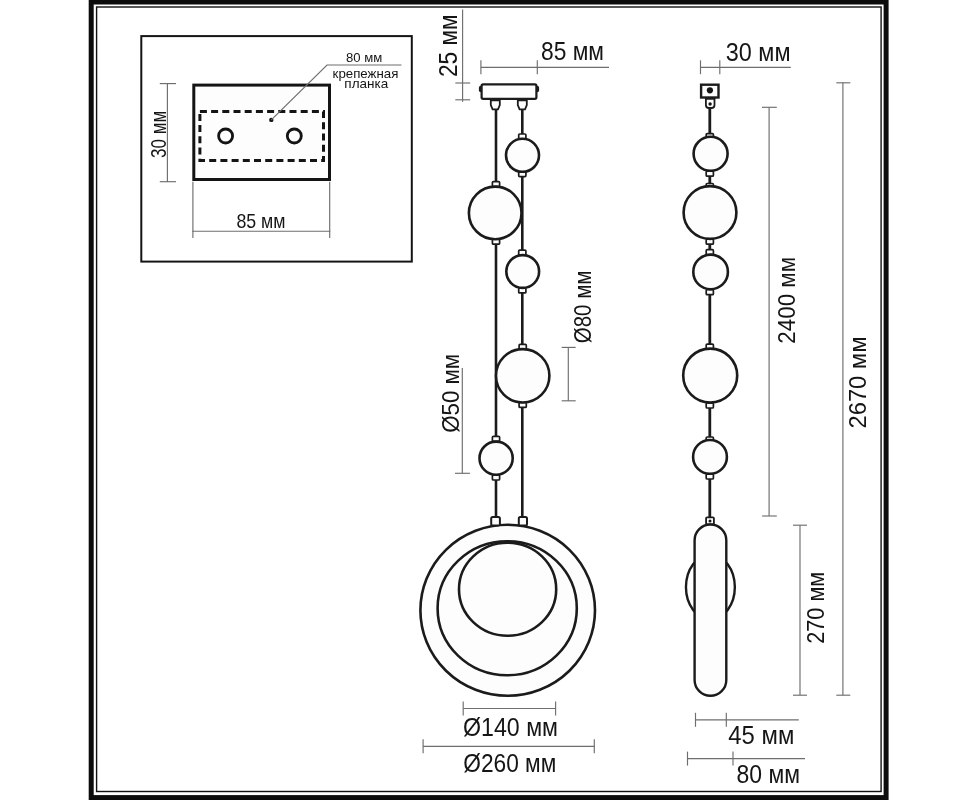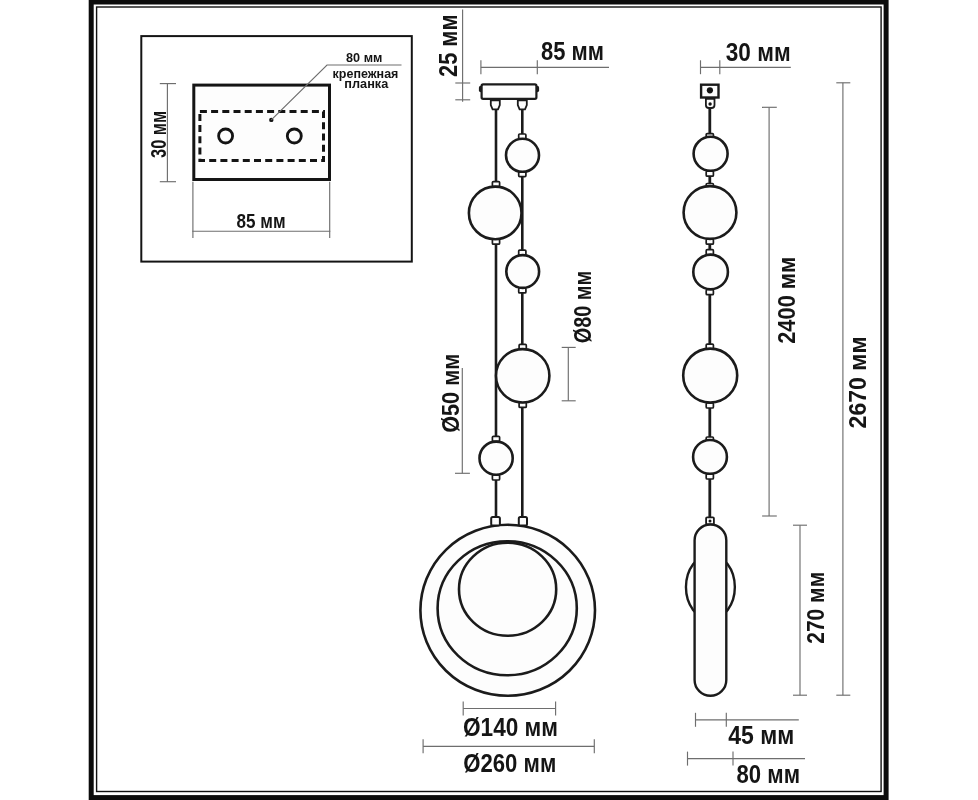--- a/index.html
+++ b/index.html
@@ -1,16 +1,16 @@
 <!DOCTYPE html>
 <html><head>
 <meta charset="utf-8">
 <style>
 html,body{margin:0;padding:0;background:#fff;}
-#stage{position:relative;width:978px;height:800px;background:#fff;overflow:hidden;font-weight:bold;}
+#stage{position:relative;width:978px;height:800px;background:#fff;overflow:hidden;}
 svg{position:absolute;top:0;left:0;}
 text{font-family:"Liberation Sans",sans-serif;fill:#151515;}
 .dim{stroke:#6e6e6e;stroke-width:1.15;fill:none;}
 .ink{stroke:#1b1b1b;fill:none;}
 .inkf{stroke:#1b1b1b;fill:#fdfdfd;}
 </style>
 </head>
 <body>
 <div id="stage">
 <svg width="978" height="800" viewBox="0 0 978 800">

